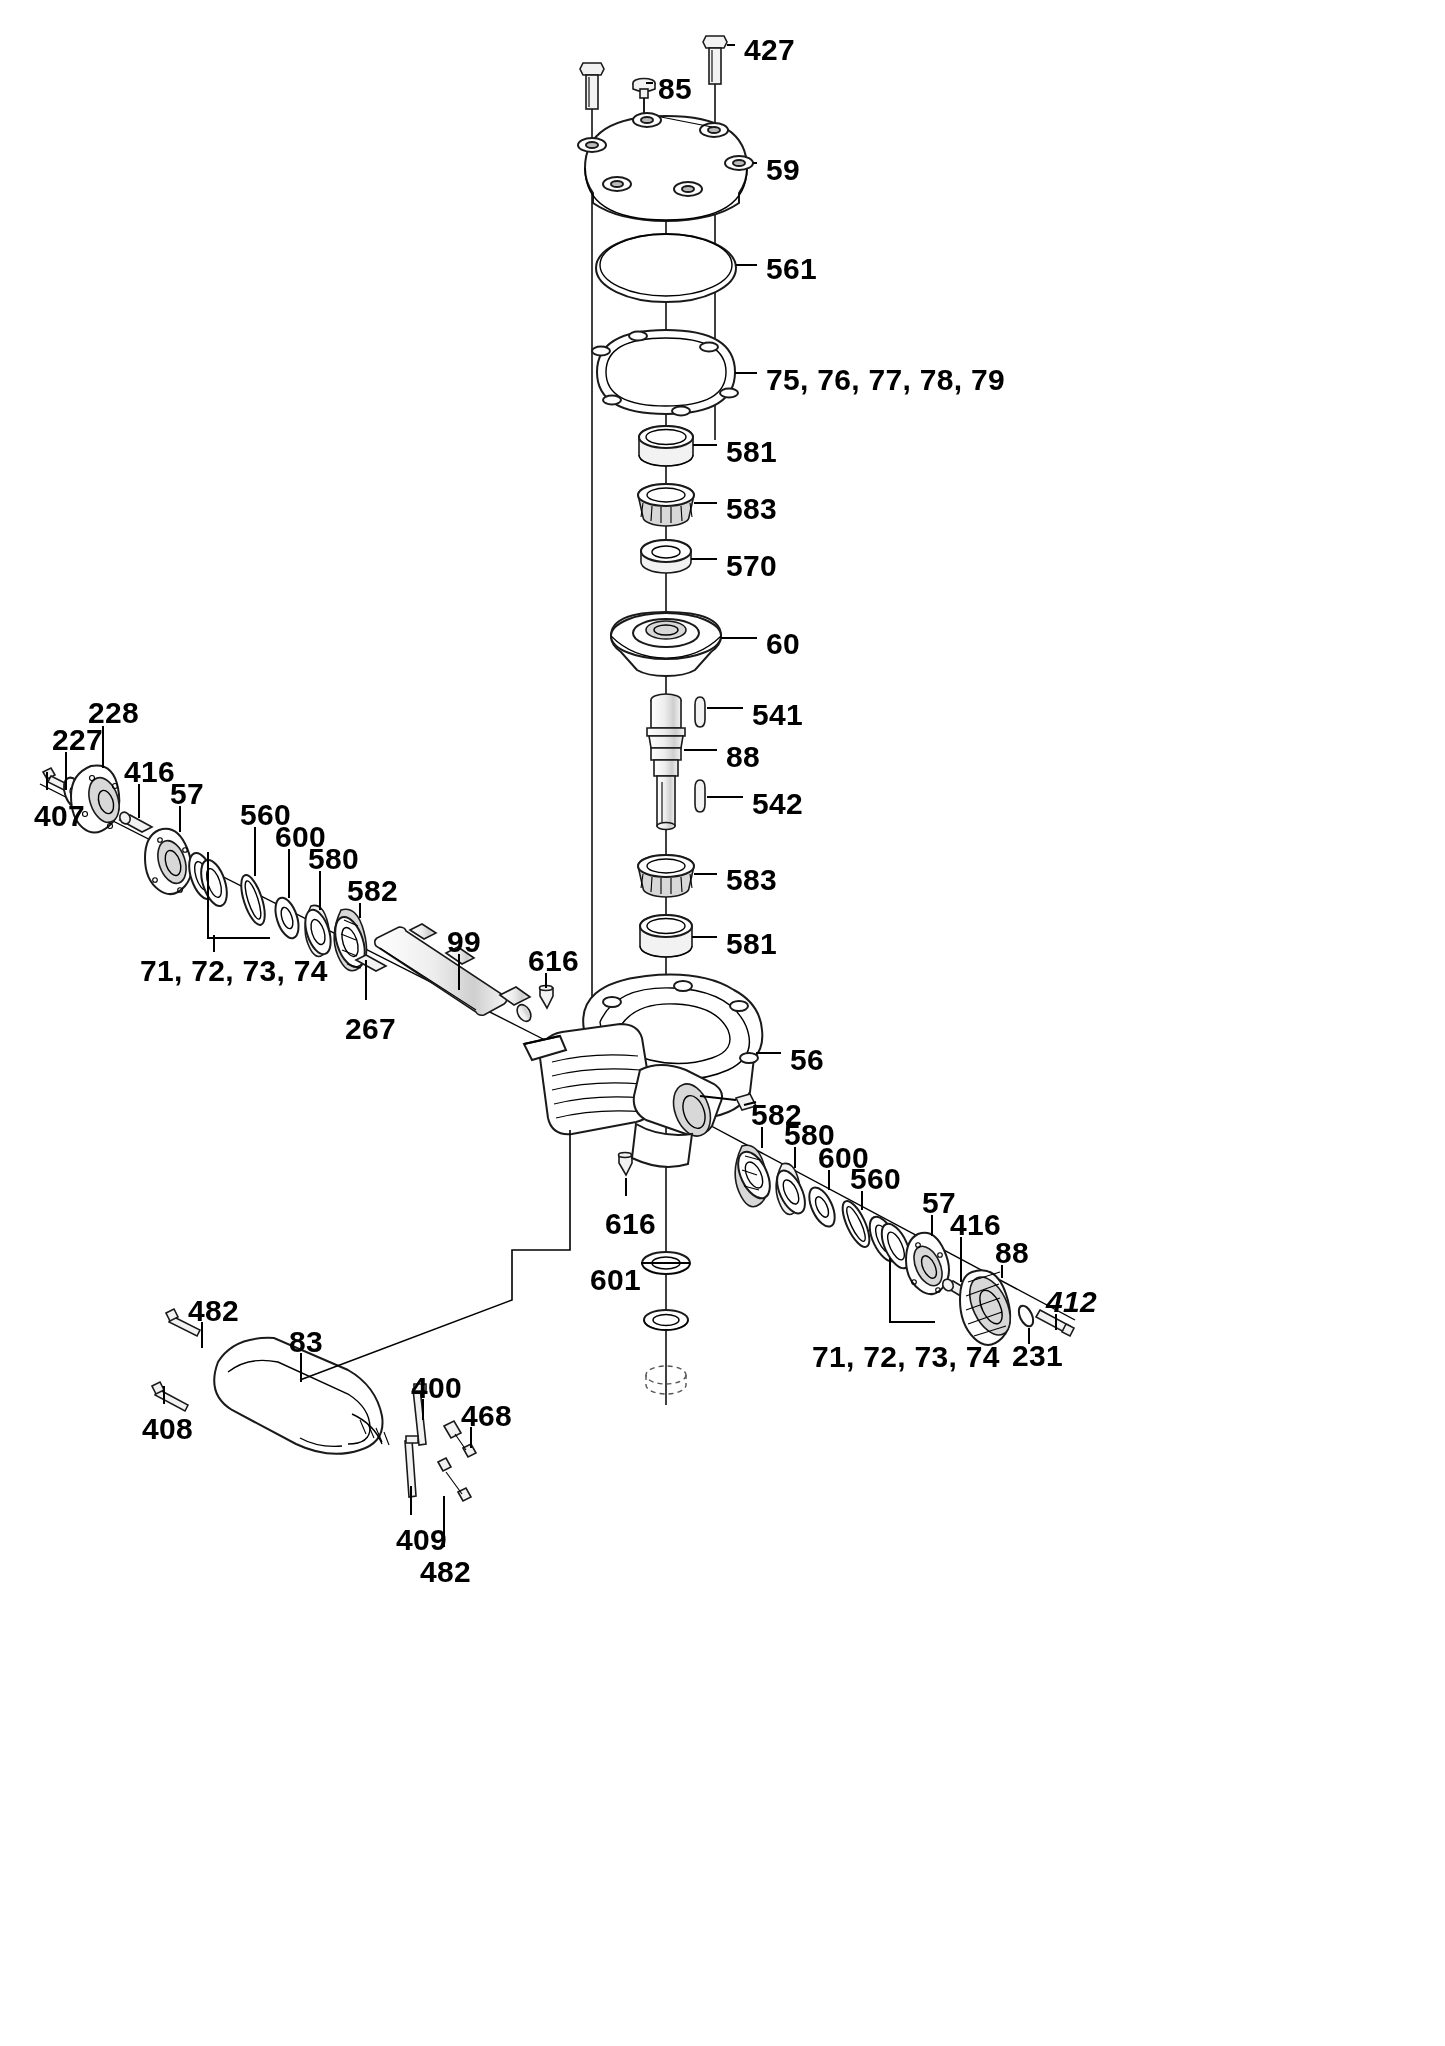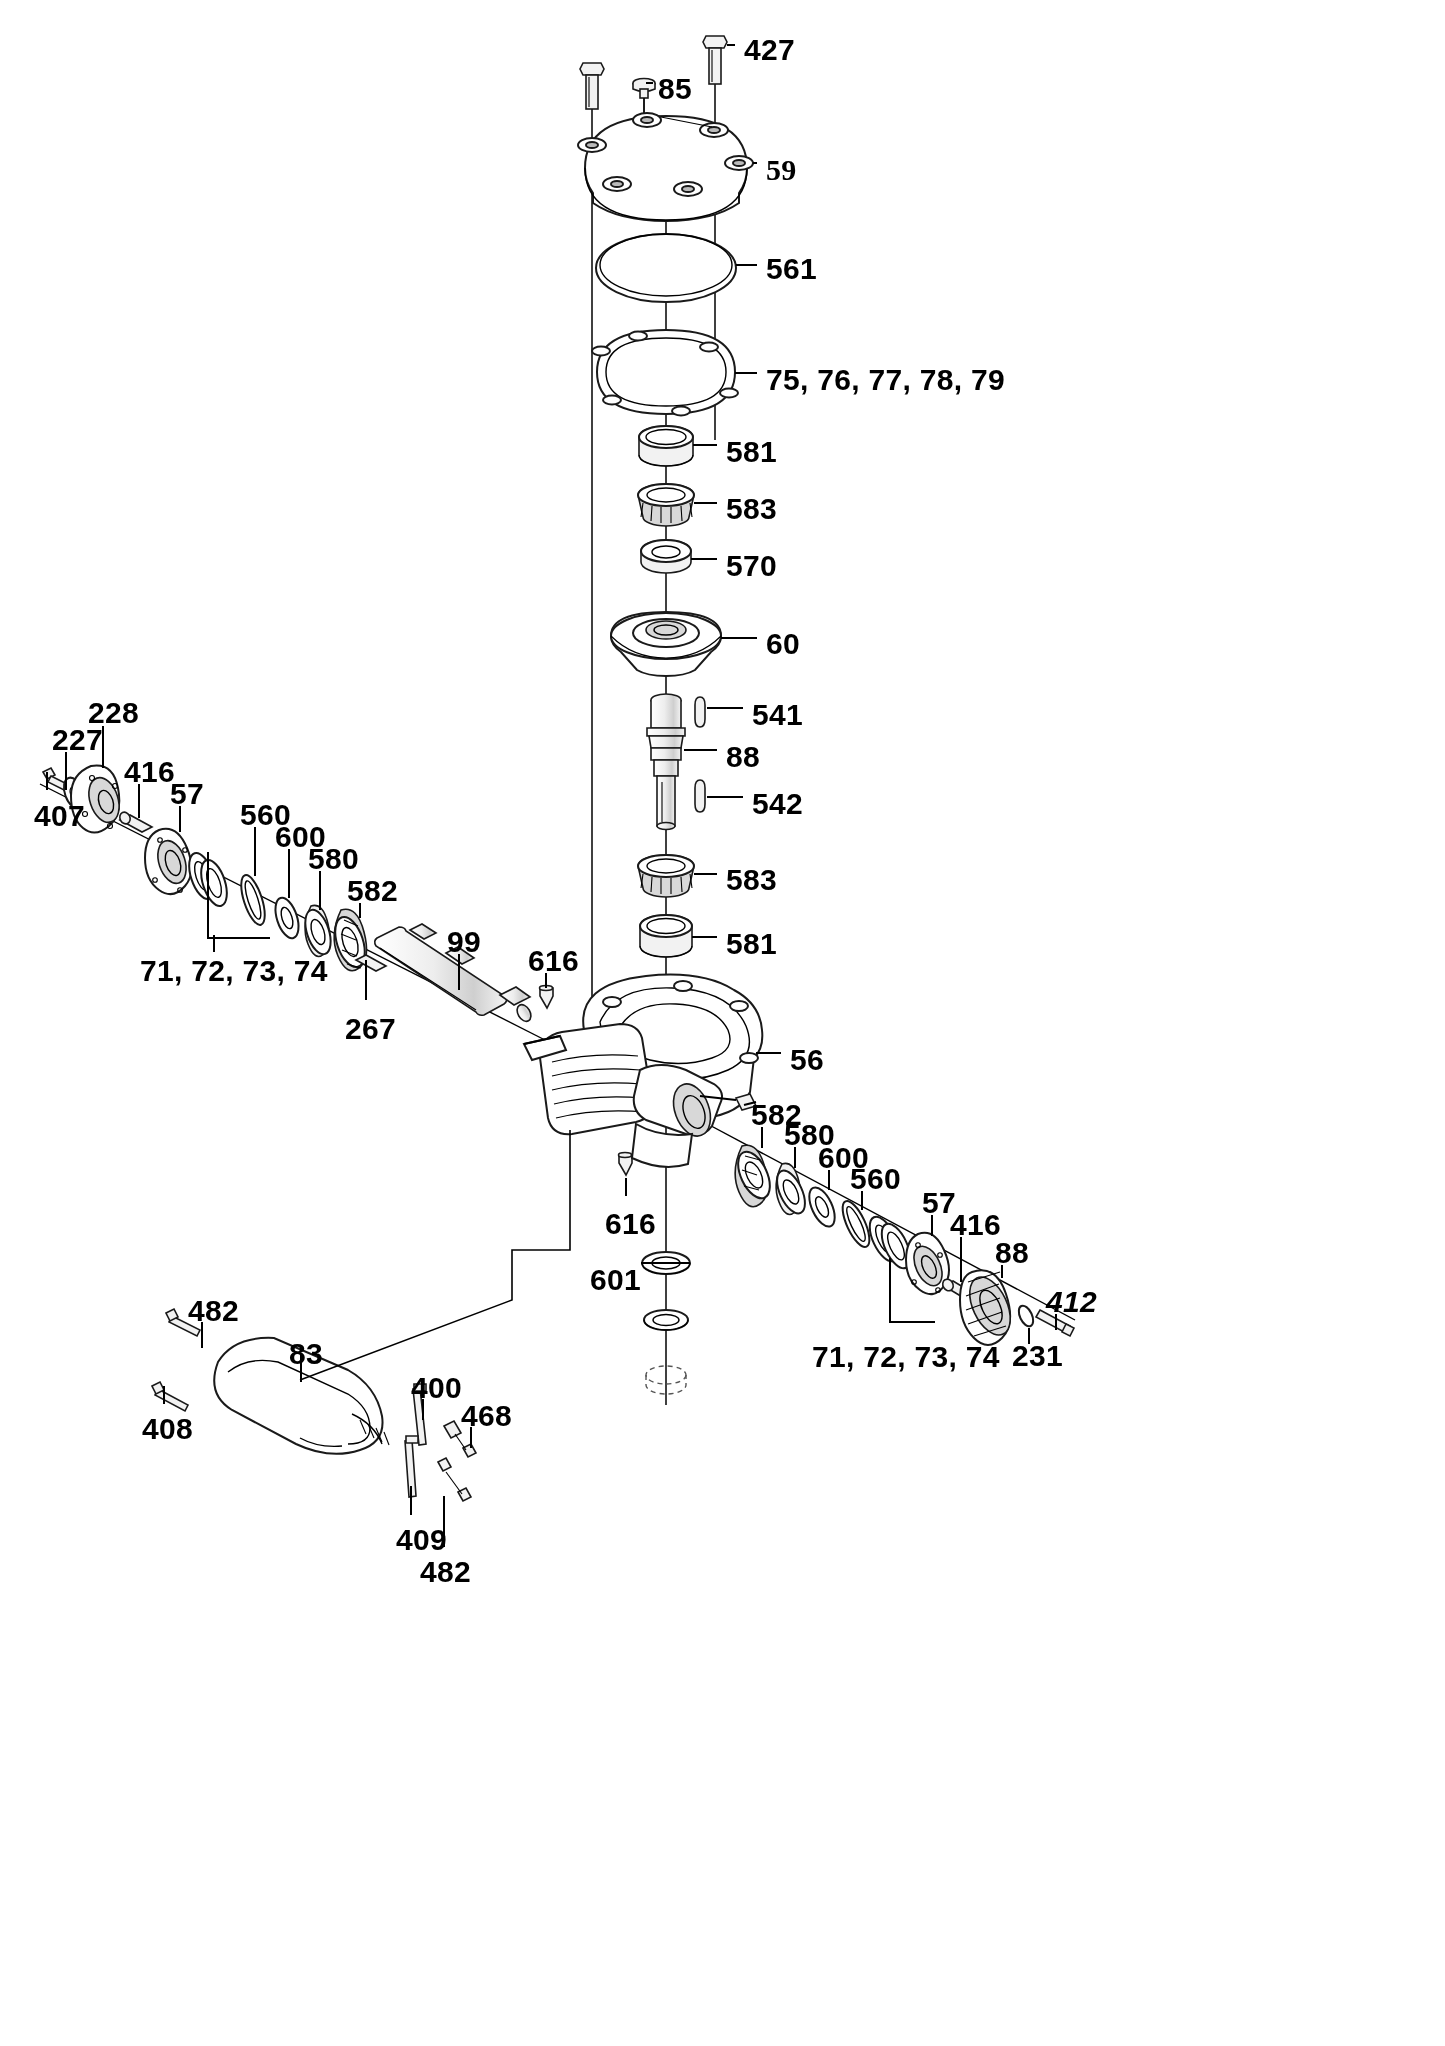--- a/index.html
+++ b/index.html
@@ -485,21 +485,21 @@
       <path d="M214 935 L214 952" fill="none"></path>
       <path d="M570 1130 L570 1250 L512 1250 L512 1300 L300 1380" fill="none" stroke-width="1.6"></path>
       <path d="M524 1044 L560 1036" fill="none"></path>
       <path d="M700 1096 L736 1100" fill="none"></path>
       <path d="M744 1105 L756 1102" fill="none"></path>
     </g>
   </svg>
 
   <div class="lbl s30" style="left:744px;top:33px;">427</div>
   <div class="lbl s30" style="left:658px;top:72px;">85</div>
-  <div class="lbl s30" style="left:766px;top:153px;font-family:Liberation Serif, serif;">59</div>
+  <div class="lbl s30" style="left:766px;top:153px;">59</div>
   <div class="lbl s30" style="left:766px;top:252px;">561</div>
   <div class="lbl s30" style="left:766px;top:363px;">75, 76, 77, 78, 79</div>
   <div class="lbl s30" style="left:726px;top:435px;">581</div>
   <div class="lbl s30" style="left:726px;top:492px;">583</div>
   <div class="lbl s30" style="left:726px;top:549px;text-align:right;">570</div>
   <div class="lbl s30" style="left:766px;top:627px;">60</div>
   <div class="lbl s30" style="left:752px;top:698px;">541</div>
   <div class="lbl s30" style="left:726px;top:740px;">88</div>
   <div class="lbl s30" style="left:752px;top:787px;">542</div>
   <div class="lbl s30" style="left:726px;top:863px;">583</div>
@@ -527,20 +527,20 @@
   <div class="lbl s30" style="left:850px;top:1162px;">560</div>
   <div class="lbl s30" style="left:922px;top:1186px;">57</div>
   <div class="lbl s30" style="left:950px;top:1208px;">416</div>
   <div class="lbl s30" style="left:995px;top:1236px;">88</div>
   <div class="lbl s30" style="left:1046px;top:1285px;font-style:italic;">412</div>
   <div class="lbl s30" style="left:1012px;top:1339px;">231</div>
   <div class="lbl s30" style="left:812px;top:1340px;">71, 72, 73, 74</div>
   <div class="lbl s30" style="left:590px;top:1263px;">601</div>
 
   <div class="lbl s30" style="left:188px;top:1294px;">482</div>
-  <div class="lbl s30" style="left:289px;top:1325px;margin-top:12px;">83</div>
+  <div class="lbl s30" style="left:289px;top:1325px;">83</div>
   <div class="lbl s30" style="left:142px;top:1412px;">408</div>
   <div class="lbl s30" style="left:411px;top:1371px;">400</div>
   <div class="lbl s30" style="left:461px;top:1399px;">468</div>
   <div class="lbl s30" style="left:396px;top:1523px;">409</div>
   <div class="lbl s30" style="left:420px;top:1555px;">482</div>
 
 </div>
 
 </body></html>

